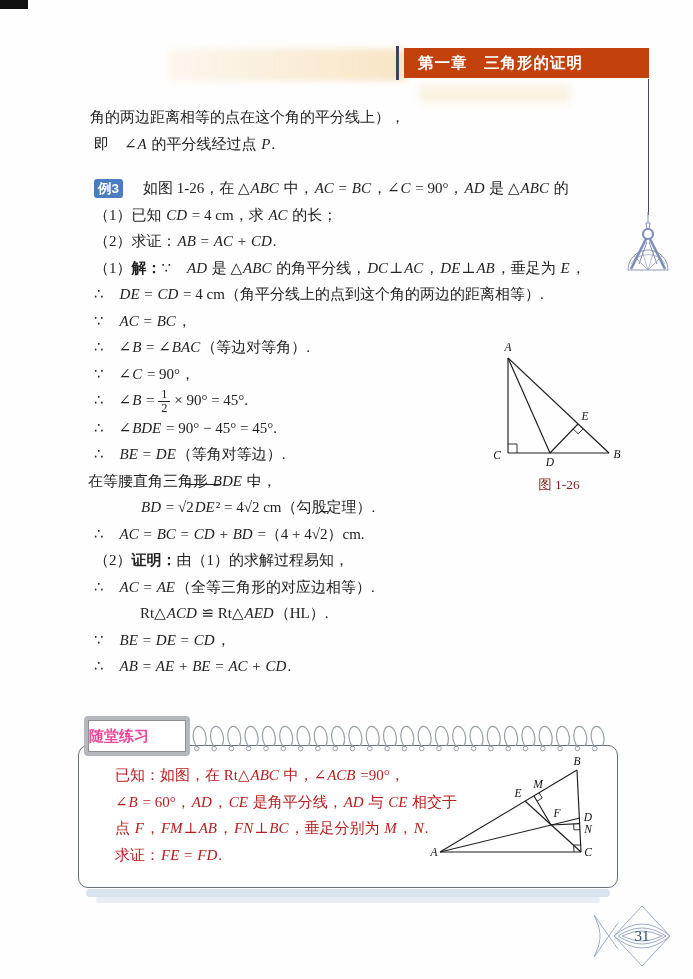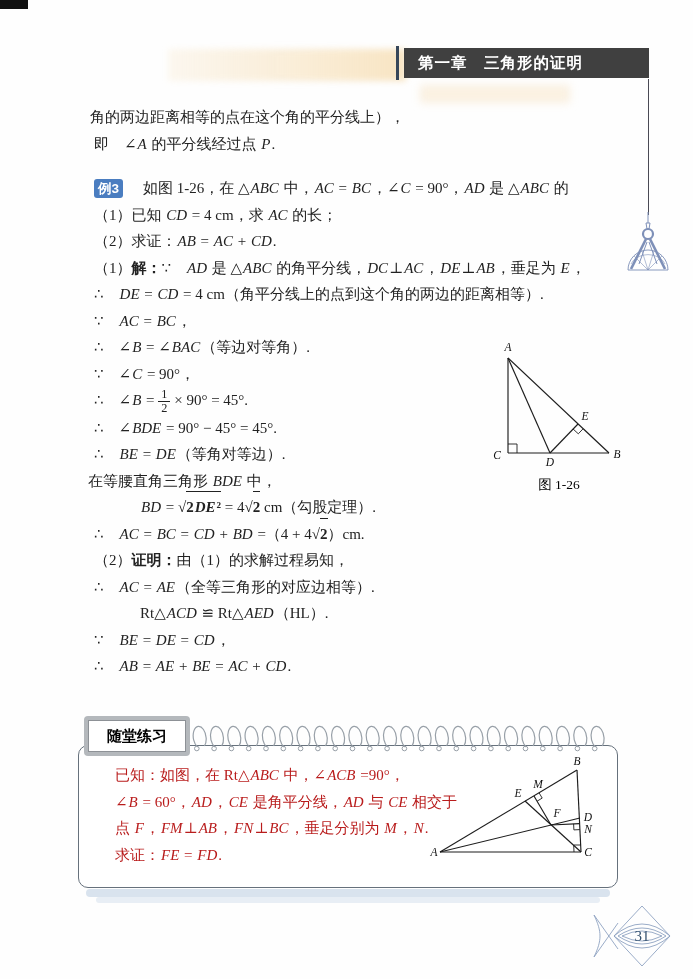--- a/index.html
+++ b/index.html
@@ -29,58 +29,58 @@
   .l1{padding-left:24px;}
   .l2{padding-left:70px;}
   .gap{margin-top:18px;}
   .ex-badge{display:inline-block;background:#4a7dc0;color:#fff;font-weight:bold;font-size:13.5px;
     line-height:19px;padding:0 4px;border-radius:3px;margin-right:20px;
     font-family:"Liberation Sans","DejaVu Sans",sans-serif;}
   .fr{display:inline-block;vertical-align:-0.55em;text-align:center;line-height:1.05;font-size:0.82em;}
   .fr span{display:block;padding:0 3px;}
   .fr .fb{border-top:1px solid #222;}
   .sq{white-space:nowrap;}
-  .vin{border-top:1.2px solid #222;padding-top:7px;font-weight:bold;}
+  .vin{border-top:1.2px solid #222;padding-top:14px;}
 
   .figure1{position:absolute;left:484px;top:338px;width:160px;}
   .figure1 svg{width:150px;height:132px;display:block;}
-  .fig-caption{width:150px;text-align:center;font-size:13.5px;color:#000000;margin-top:6px;}
+  .fig-caption{width:150px;text-align:center;font-size:13.5px;color:#7f1d1d;margin-top:6px;}
   .fig-seg{stroke:#1d1d1d;stroke-width:1.15;}
   .fig-mark{fill:none;stroke:#1d1d1d;stroke-width:0.9;}
   .flabel{font-family:"Liberation Serif","DejaVu Serif",serif;font-style:italic;font-size:11.5px;fill:#111;}
 
   .practice-box{position:absolute;left:78px;top:745px;width:540px;height:143px;background:#fff;
     border:1.5px solid #66717c;border-radius:10px;box-sizing:border-box;}
   .pshadow1{position:absolute;left:86px;top:889px;width:524px;height:8px;background:#d9e3ee;border-radius:4px;}
   .pshadow2{position:absolute;left:96px;top:897px;width:504px;height:6px;background:#e8eef5;border-radius:3px;}
   .ptab{position:absolute;left:84px;top:716px;width:106px;height:40px;background:#b4b8bc;border-radius:4px;
     padding:4px;box-sizing:border-box;z-index:3;}
   .ptab-inner{width:100%;height:100%;background:#fff;border:1px solid #8d9196;box-sizing:border-box;
-    text-align:center;font-weight:bold;font-size:15px;line-height:30px;color:#000000;}
+    text-align:left;font-weight:bold;font-size:15px;line-height:30px;color:#ec4899;}
   .spiral{position:absolute;left:192px;top:720px;width:420px;height:46px;z-index:2;}
   .practice-text{position:absolute;left:95px;top:762px;width:380px;font-size:15px;color:#b91c1c;}
   .figure2{position:absolute;left:425px;top:755px;width:180px;height:112px;}
   .figure2 svg{width:180px;height:112px;display:block;}
 
   .fish{position:absolute;left:588px;top:898px;width:84px;height:80px;}
   .fish path,.fish polygon{fill:none;stroke:#8fa3c2;stroke-width:0.9;}
   .fish text{font-size:15px;fill:#33506e;font-family:"Liberation Serif","DejaVu Serif",serif;}
   .compass line,.compass path,.compass circle{stroke:#7e90b8;fill:none;}
 </style>
 </head>
 <body>
 
 <div class="page">
 
   <div class="corner-mark"></div>
   <div class="blur-beige1"></div>
   <div class="blur-beige2"></div>
 
   <div class="banner-bar"></div>
-  <div class="banner" style="background: #404040;">
+  <div class="banner" style="background: #c2410c;">
     <span>第一章　三角形的证明</span>
   </div>
 
   <div class="string-line"></div>
   <svg class="compass" viewBox="0 0 56 70">
     <line x1="28" y1="0" x2="28" y2="11" stroke-width="1"></line>
     <path d="M26,11 L30,11 L29,17 L27,17 Z" stroke-width="1" fill="#7e90b8"></path>
     <circle cx="28" cy="22" r="5" stroke-width="2.2"></circle>
     <path d="M26,27 L11,57" stroke-width="2.6"></path>
     <path d="M30,27 L45,57" stroke-width="2.6"></path>

